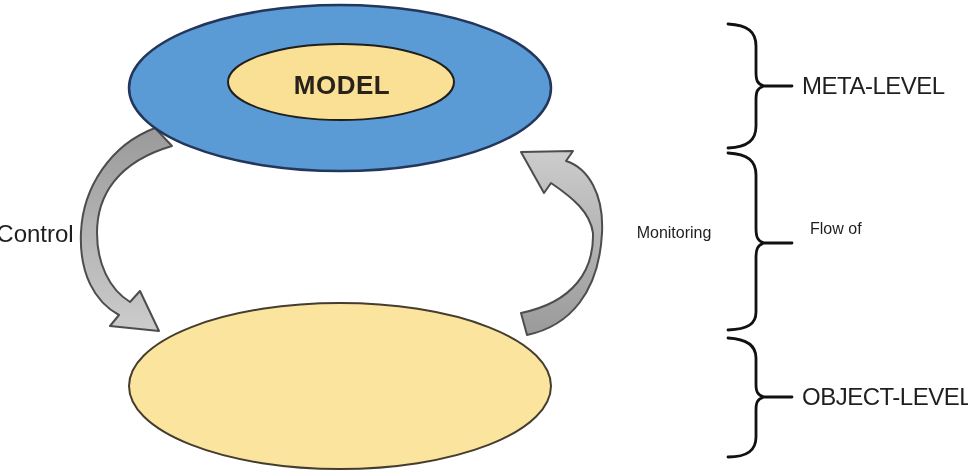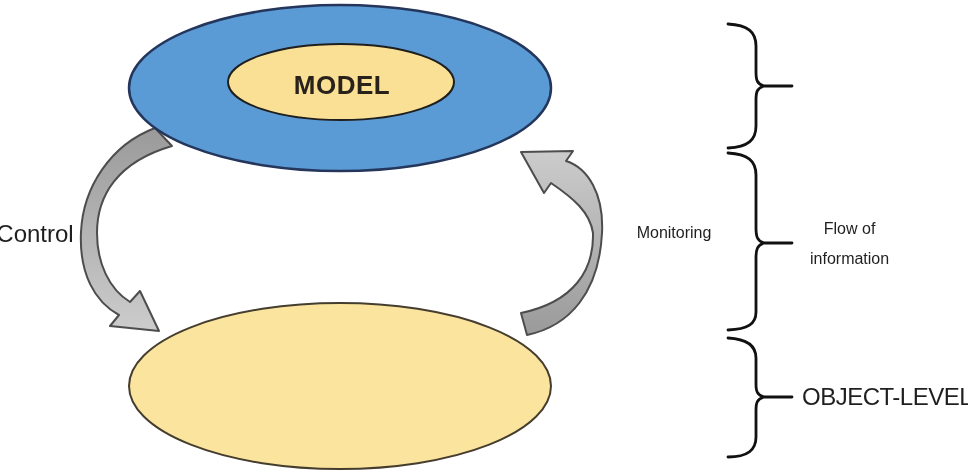--- a/index.html
+++ b/index.html
@@ -118,21 +118,21 @@
              L756,437 C756,450 748,457 728,457
              M764,397 L792,397"></path>
   </svg>
 
   <div class="lbl lbl-model">MODEL</div>
 
   <div class="lbl lbl-control">Control</div>
 
   <div class="lbl lbl-monitoring">Monitoring</div>
 
+  <div class="lbl lbl-meta">META-LEVEL</div>
 
   <div class="lbl lbl-flow">
     <div>Flow of</div>
-    <div>information</div>
   </div>
 
   <div class="lbl lbl-object">OBJECT-LEVEL</div>
 
 </div>
 
 </body></html>

